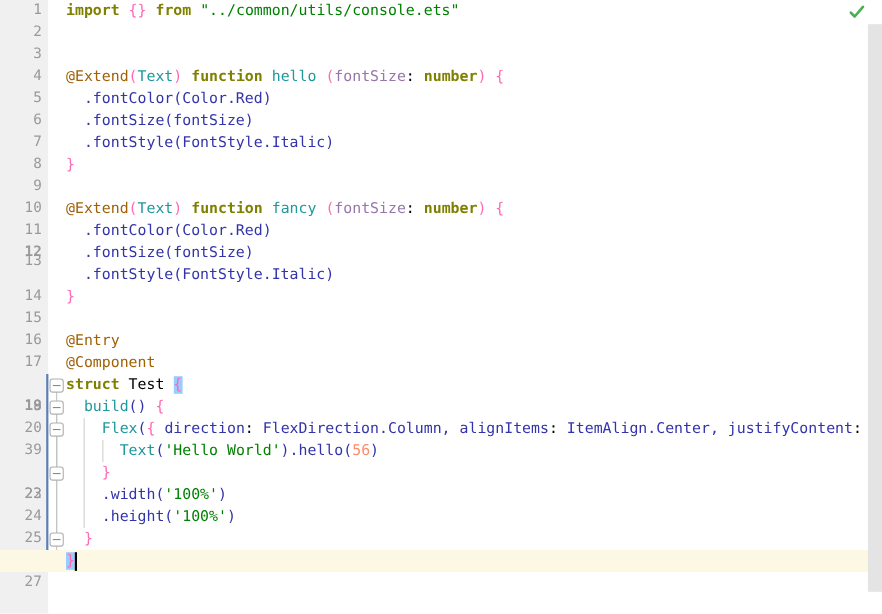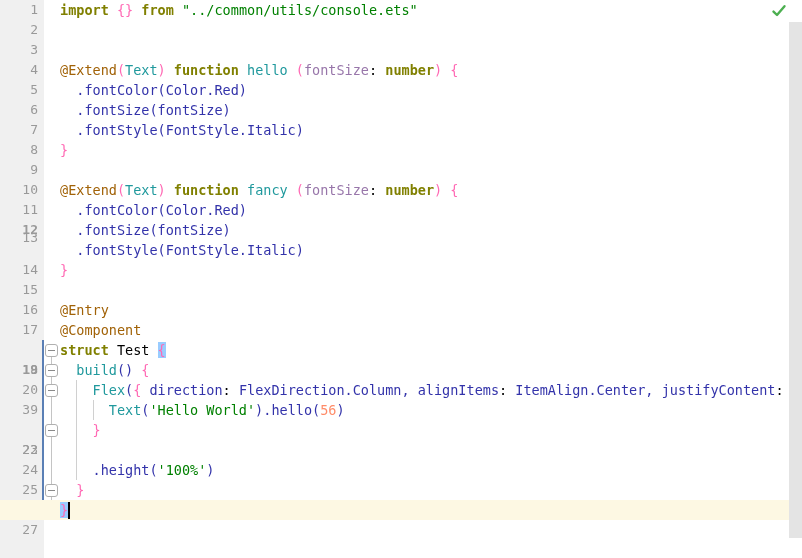--- a/index.html
+++ b/index.html
@@ -252,20 +252,21 @@
       <div class="code-line" style="top: 240px;"><span class="t-ident">  .fontStyle(FontStyle.Italic)</span></div>
       <div class="code-line" style="top: 260px;"><span class="t-brace">}</span></div>
       <div class="code-line" style="top: 280px;"></div>
       <div class="code-line" style="top: 300px;"><span class="t-decorator">@Entry</span></div>
       <div class="code-line" style="top: 320px;"><span class="t-decorator">@Component</span></div>
       <div class="code-line" style="top: 340px;"><span class="t-keyword">struct</span><span class="t-plain"> </span><span class="t-struct">Test</span><span class="t-plain"> </span><span class="t-brace brace-hl">{</span></div>
       <div class="code-line" style="top: 360px;"><span class="t-plain">  </span><span class="t-type">build</span><span class="t-ident">()</span><span class="t-plain"> </span><span class="t-brace">{</span></div>
       <div class="code-line" style="top: 380px;"><span class="t-plain">    </span><span class="t-type">Flex</span><span class="t-ident">(</span><span class="t-brace">{</span><span class="t-plain"> </span><span class="t-ident">direction</span><span class="t-plain">:</span><span class="t-plain"> </span><span class="t-ident">FlexDirection.Column</span><span class="t-ident">,</span><span class="t-plain"> </span><span class="t-ident">alignItems</span><span class="t-plain">:</span><span class="t-plain"> </span><span class="t-ident">ItemAlign.Center</span><span class="t-ident">,</span><span class="t-plain"> </span><span class="t-ident">justifyContent</span><span class="t-plain">:</span><span class="t-plain"> </span><span class="t-ident">Fle</span></div>
       <div class="code-line" style="top: 400px;"><span class="t-plain">      </span><span class="t-type">Text</span><span class="t-ident">(</span><span class="t-string">'Hello World'</span><span class="t-ident">)</span><span class="t-ident">.hello</span><span class="t-ident">(</span><span class="t-num">56</span><span class="t-ident">)</span></div>
       <div class="code-line" style="top: 420px;"><span class="t-plain">    </span><span class="t-brace">}</span></div>
+      <div class="code-line" style="top: 440px;"><span class="t-ident">    .width(</span><span class="t-string">'100%'</span><span class="t-ident">)</span></div>
       <div class="code-line" style="top: 460px;"><span class="t-ident">    .height(</span><span class="t-string">'100%'</span><span class="t-ident">)</span></div>
       <div class="code-line" style="top: 480px;"><span class="t-plain">  </span><span class="t-brace">}</span></div>
       <div class="code-line" style="top: 500px;"><span class="t-brace brace-hl">}</span></div>
       <div class="code-line" style="top: 520px;"></div>
     </div>
 
   <div class="vscroll-corner"></div>
   <div class="vscroll-track"></div>
 
   <div class="inspect-ok">

